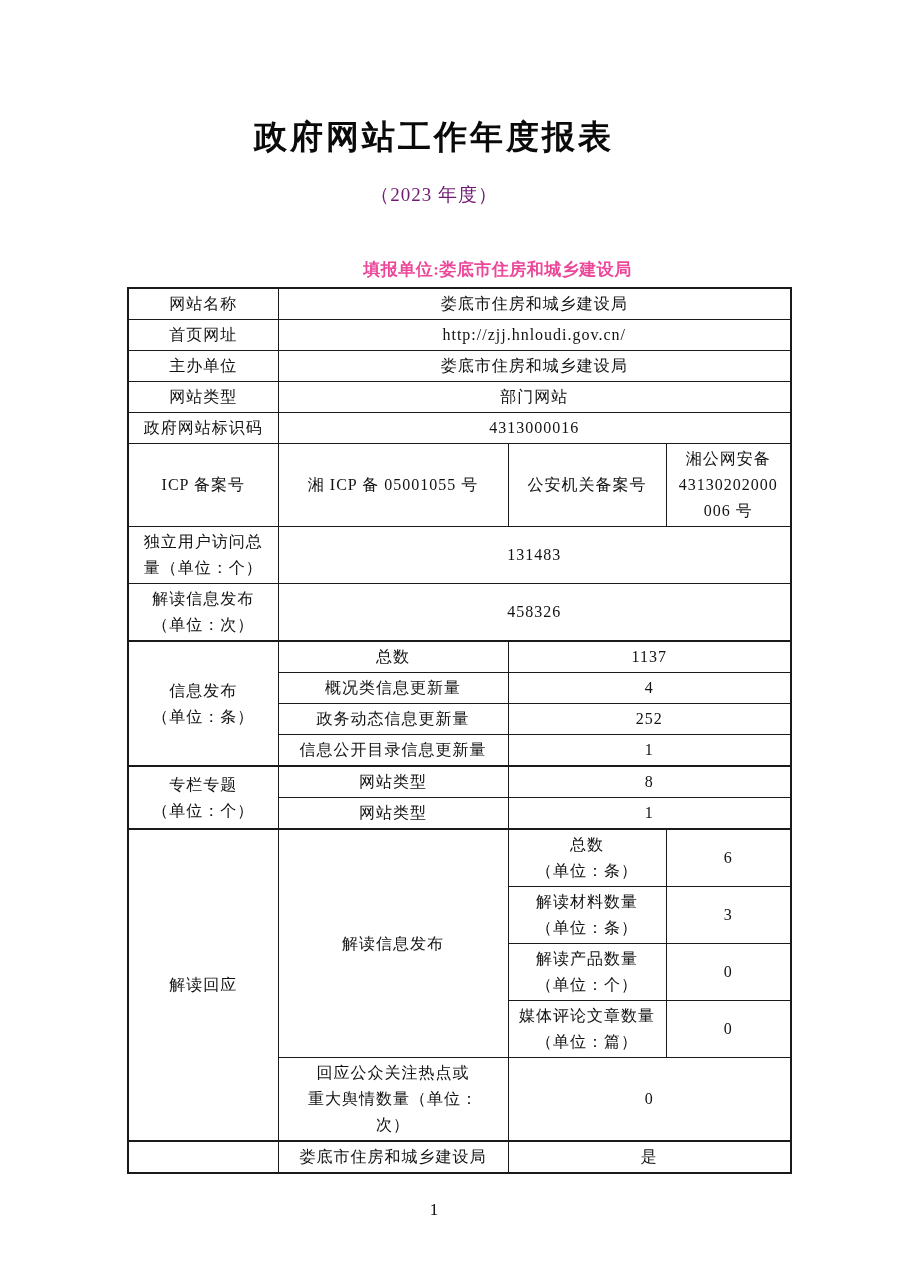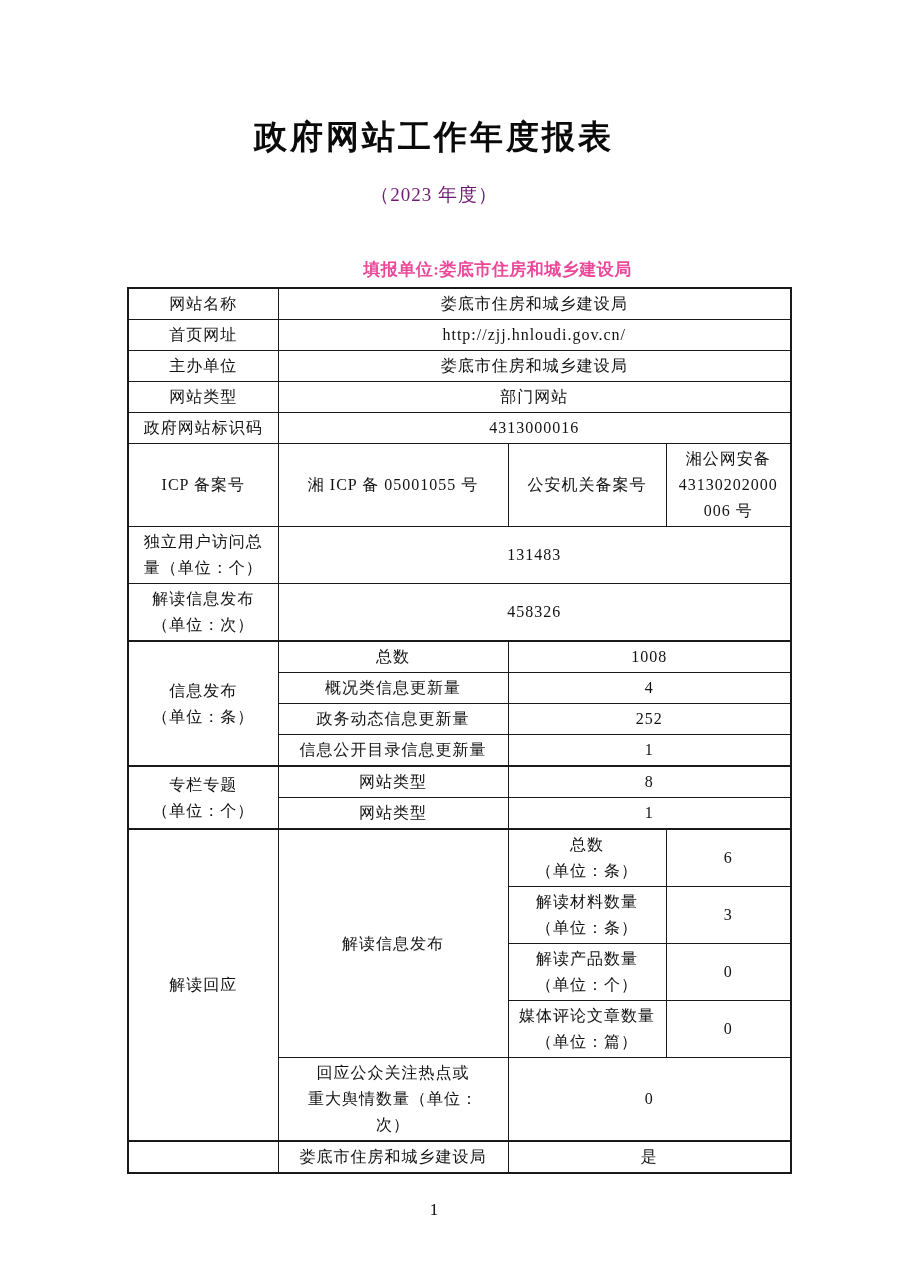--- a/index.html
+++ b/index.html
@@ -121,21 +121,21 @@
         </tr>
         <tr>
           <td>解读信息发布
 （单位：次）</td>
           <td colspan="3">458326</td>
         </tr>
         <tr class="sect">
           <td rowspan="4">信息发布
 （单位：条）</td>
           <td>总数</td>
-          <td colspan="2">1008</td>
+          <td colspan="2">1137</td>
         </tr>
         <tr>
           <td>概况类信息更新量</td>
           <td colspan="2">4</td>
         </tr>
         <tr>
           <td>政务动态信息更新量</td>
           <td colspan="2">252</td>
         </tr>
         <tr>

